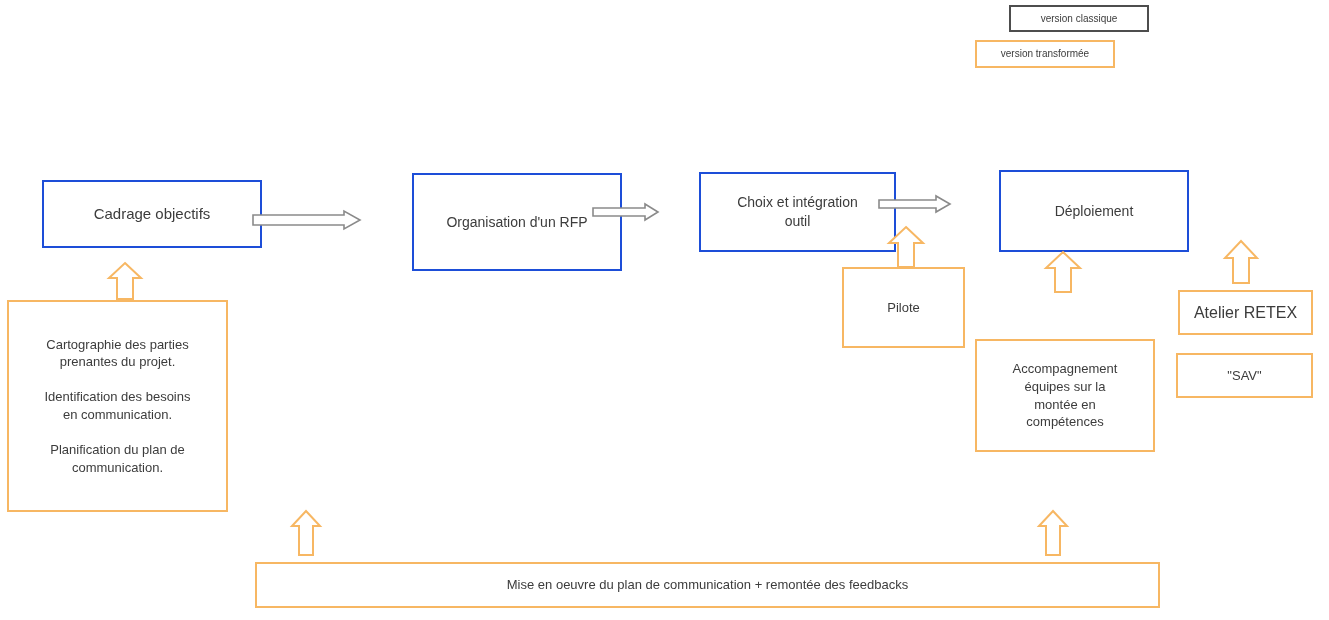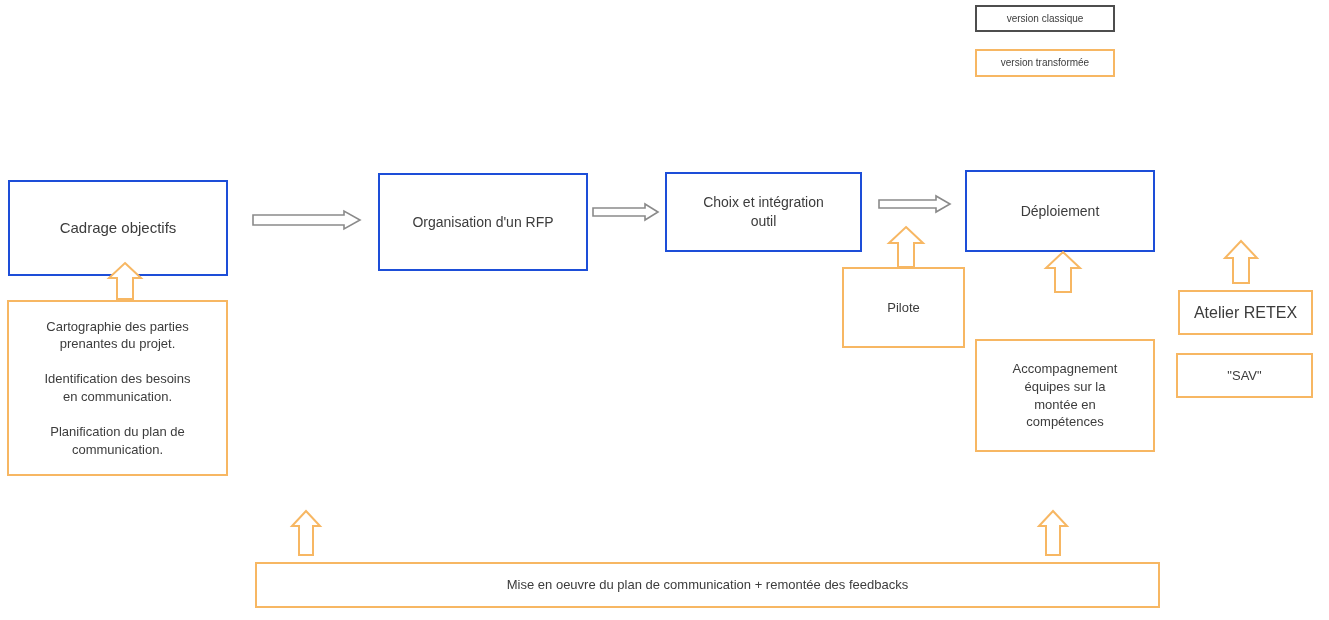--- a/index.html
+++ b/index.html
@@ -22,51 +22,51 @@
     display: flex;
     align-items: center;
     justify-content: center;
     text-align: center;
     background: #ffffff;
     line-height: 1.35;
   }
 
   .node.classic {
     border: 2px solid #1d4ed8;
+    margin-left: 34px;
   }
   .node.transformed {
     border: 2px solid #f7b763;
   }
 
   .node-label {
     display: block;
     padding: 0 8px;
     white-space: pre-line;
   }
 
   
   #legend-classic {
     left: 975px;  top: 5px;  width: 140px; height: 27px;
     font-size: 10px;
   }
   #legend-transformed {
     left: 975px;  top: 40px; width: 140px; height: 28px;
     font-size: 10px;
-    margin-top: 9px;
-  }
-
-  
-  #node-cadrage      { left: 8px;   top: 180px; width: 220px; height: 96px; font-size: 15px; }
+  }
+
+  
+  #node-cadrage      { left: 8px;   top: 180px; width: 220px; height: 68px; font-size: 15px; }
   #node-rfp          { left: 378px; top: 173px; width: 210px; height: 98px; font-size: 14px; }
   #node-choix        { left: 665px; top: 172px; width: 197px; height: 80px; font-size: 14px; }
   #node-deploiement  { left: 965px; top: 170px; width: 190px; height: 82px; font-size: 14px; }
 
   
   #node-comm-plan {
-    left: 7px; top: 300px; width: 221px; height: 176px;
+    left: 7px; top: 300px; width: 221px; height: 212px;
     font-size: 13px;
     align-items: center;
   }
   #node-comm-plan .node-label { padding: 0 14px; }
 
   #node-pilote        { left: 842px;  top: 267px; width: 123px; height: 81px; font-size: 13px; }
   #node-accompagnement{ left: 975px;  top: 291px; width: 180px; height: 113px; font-size: 13px; margin-top: 48px; }
   #node-retex         { left: 1178px; top: 290px; width: 135px; height: 45px; font-size: 16px; }
   #node-sav           { left: 1176px; top: 353px; width: 137px; height: 45px; font-size: 13px; }
   #node-mise-oeuvre   { left: 255px;  top: 562px; width: 905px; height: 46px; font-size: 13px; }

